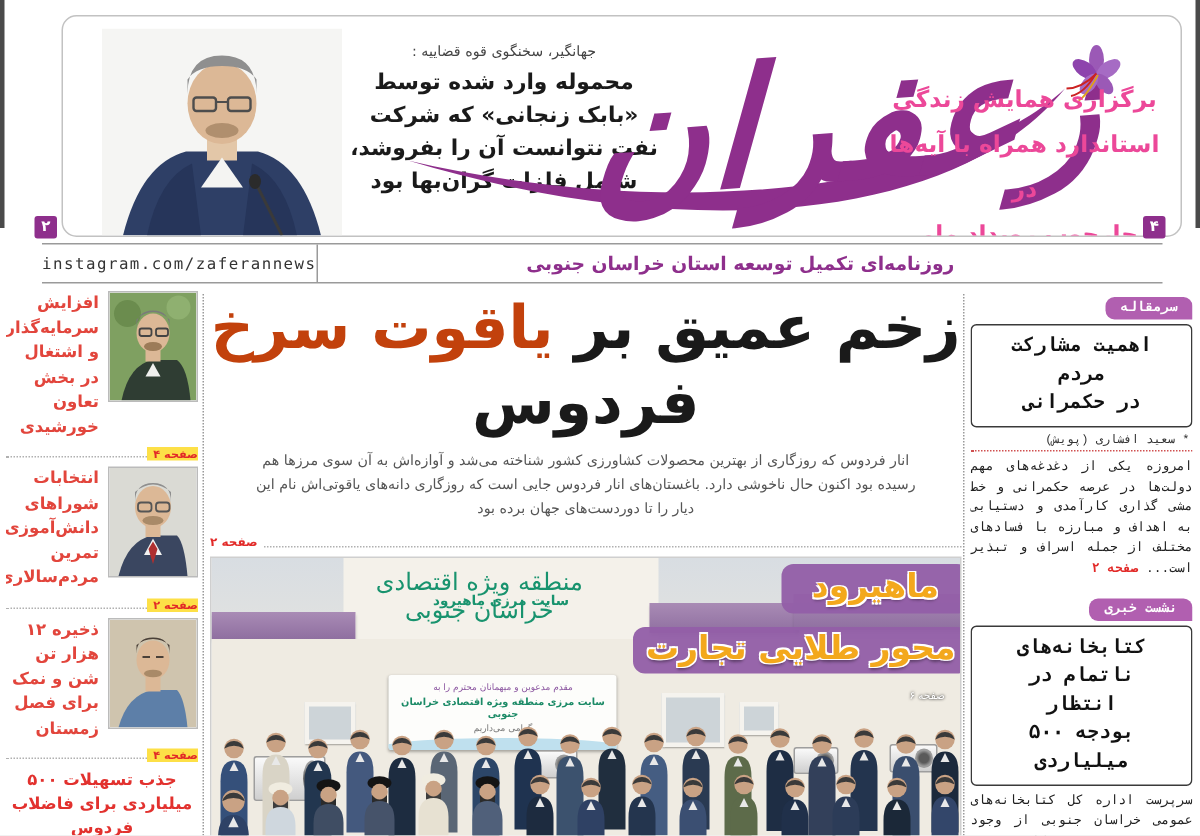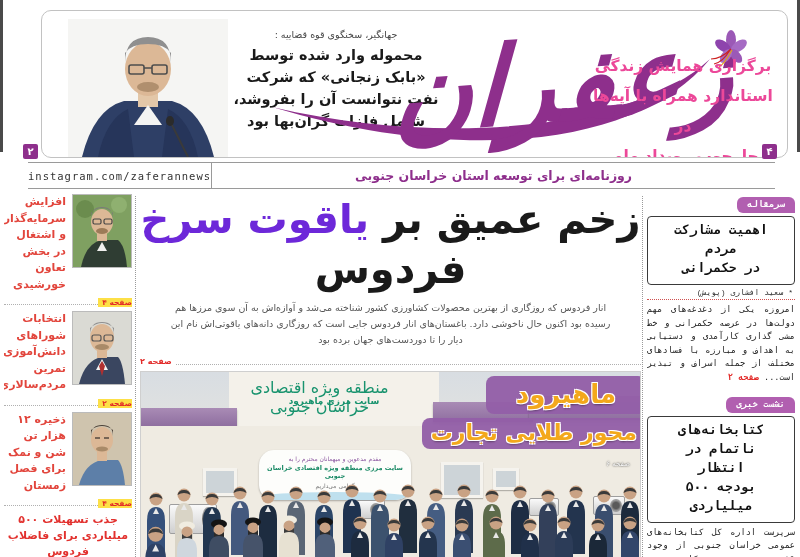--- a/index.html
+++ b/index.html
@@ -55,49 +55,49 @@
 
   
   #right-col { position:absolute; right:5px; top:194px; width:148px; height:363px; overflow:hidden; }
   #left-col  { position:absolute; left:4px;  top:194px; width:128px; height:363px; overflow:hidden; }
   #center-col{ position:absolute; left:140px; top:194px; width:501px; height:363px; }
   .vrule { position:absolute; top:196px; height:361px; border-right:1px dotted #9a9a9a; }
   #vrule-r { right:157px; } #vrule-l { left:135px; }
 
   
   #main-headline { text-align:center; font-size:40px; font-weight:bold; color:#1a1a1a; letter-spacing:-1px; line-height:50px; }
-  #main-headline .accent { color:#6d28d9; }
+  #main-headline .accent { color:#c2410c; }
   #lead-par { margin:6px auto 0; width:440px; text-align:center; font-size:9.5px; color:#555; line-height:16px; }
   #lead-rule { position:relative; margin-top:5px; height:12px; border-bottom:1px dotted #b0b0b0; }
   #lead-rule .pref { position:absolute; left:0; top:4px; background:#fff; padding-right:4px; font-size:8px; color:#e22a28; font-weight:bold; }
 
   
   #main-photo { position:relative; margin-top:6px; width:501px; height:273px; overflow:hidden; background:linear-gradient(#d8dde2,#e7e5df 30%,#efece4 55%); border:1px solid #cfcfcf; }
   .band { position:absolute; background:linear-gradient(#a98bb5,#8f6fa0); box-shadow:0 2px 2px rgba(0,0,0,.25); }
   #band1 { left:0; top:36px; width:96px; height:18px; }
   #band2 { left:292px; top:30px; width:100px; height:20px; }
   #band3 { left:388px; top:24px; width:113px; height:24px; }
   #parapet { position:absolute; left:88px; top:0; width:210px; height:58px; background:#f4f1ea; border-bottom:3px solid #cfc8bb; }
   #sign-line1 { position:absolute; left:88px; top:6px; width:181px; text-align:center; font-size:16px; font-weight:normal; color:#18936e; }
   #sign-line2 { position:absolute; left:88px; top:24px; width:210px; text-align:center; font-size:9px; font-weight:bold; color:#18936e; }
   #facade { position:absolute; left:0; top:54px; width:501px; height:160px; background:#efebe2; }
-  #banner { position:absolute; left:118px; top:78px; width:152px; height:50px; background:#fdfdfb; border-radius:15px; box-shadow:0 1px 2px rgba(0,0,0,.3); text-align:center; overflow:hidden; }
+  #banner { position:absolute; left:118px; top:78px; width:152px; height:50px; background:#fdfdfb; border-radius:2px; box-shadow:0 1px 2px rgba(0,0,0,.3); text-align:center; overflow:hidden; }
   #banner .b1 { font-size:6px; color:#8b56a0; margin-top:5px; }
   #banner .b2 { font-size:6.5px; font-weight:bold; color:#1b8a66; margin-top:2px; }
   #banner .b3 { font-size:6px; color:#777; margin-top:2px; }
   #banner .wave { position:absolute; bottom:-6px; left:-8px; width:168px; height:14px; background:#bfe0ee; border-radius:50% 50% 0 0; }
   .window { position:absolute; background:#cdd4d8; border:3px solid #f5f3ee; box-shadow:0 1px 1px rgba(0,0,0,.25); }
   .ac { position:absolute; background:linear-gradient(#fafafa,#cfcfcf); border:1px solid #9e9e9e; border-radius:2px; }
   .ac i { position:absolute; right:2px; top:2px; bottom:2px; width:12px; border-radius:50%; background:radial-gradient(circle,#5a5a5a 35%,#9c9c9c 60%); }
   .ph-label {
     position:absolute; right:-6px; background:rgba(147,95,168,.96); border-radius:8px;
     color:#f3a81c; font-weight:bold; text-align:center;
     text-shadow:-1px -1px 0 #fff, 1px -1px 0 #fff, -1px 1px 0 #fff, 1px 1px 0 #fff, 0 2px 2px rgba(0,0,0,.35);
   }
-  #ph-label1 { top:4px;  padding:3px 30px 5px; font-size:26px; }
+  #ph-label1 { top:4px;  padding:3px 20px 5px; font-size:22px; }
   #ph-label2 { top:46px; padding:2px 9px 4px; font-size:22px; }
   #photo-pref { position:absolute; right:10px; top:88px; color:#fff; font-size:7px; text-shadow:0 0 2px #000; }
   #crowd { position:absolute; left:0; bottom:0; }
 
   
   .tag {
     display:inline-block; background:#b15fb0; color:#fff; font-size:9px; font-weight:bold;
     padding:2px 10px 3px; border-radius:6px 6px 0 6px; margin-bottom:3px;
   }
   .tbox {
@@ -173,21 +173,21 @@
       <div>برگزاری همایش زندگی</div>
       <div>استاندارد همراه با آیه‌ها در</div>
       <div>چارچوب رویداد ملی ایران‌جان</div>
     </div>
   </div>
 
   <div id="badge-left" class="page-badge">۲</div>
   <div id="badge-right" class="page-badge">۴</div>
 
   <div id="date-bar">
-    <span id="slogan">روزنامه‌ای برای توسعه استان خراسان جنوبی</span>
+    <span id="slogan">روزنامه‌ای تکمیل توسعه استان خراسان جنوبی</span>
     <span id="instagram">instagram.com/zaferannews</span>
   </div>
 
   <div class="vrule" id="vrule-r"></div>
   <div class="vrule" id="vrule-l"></div>
 
   <div id="center-col">
     <div id="main-headline">
       <span>زخم عمیق بر </span><span class="accent">یاقوت سرخ</span><span> فردوس</span>
     </div>

